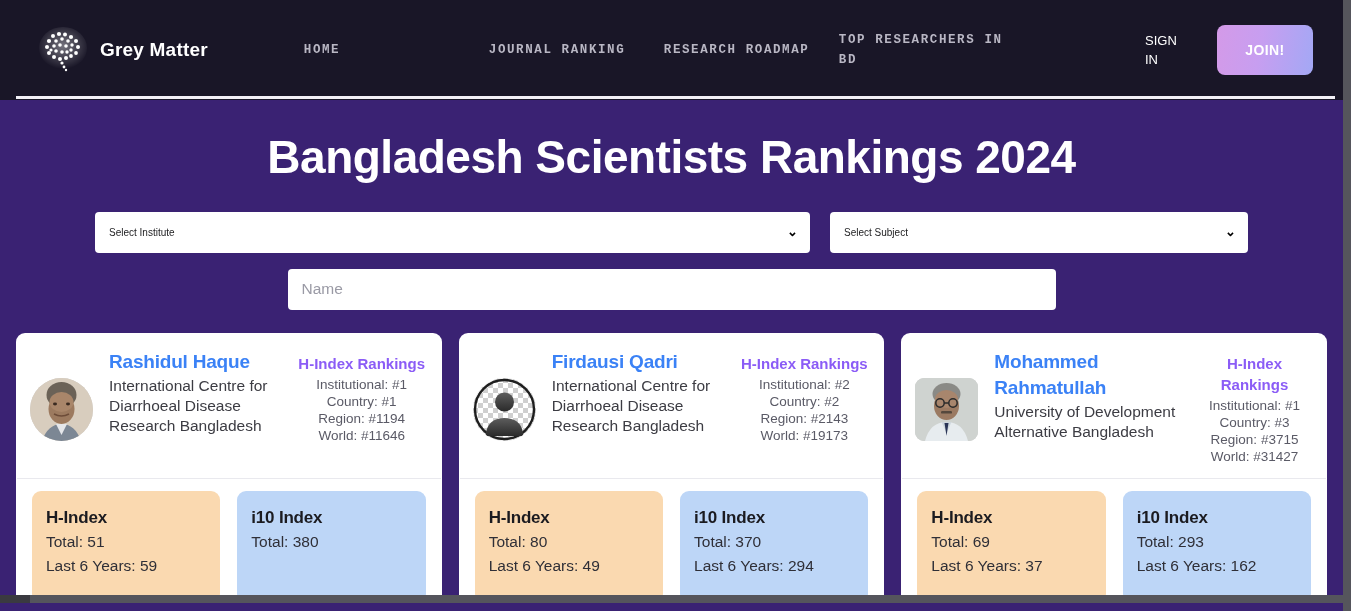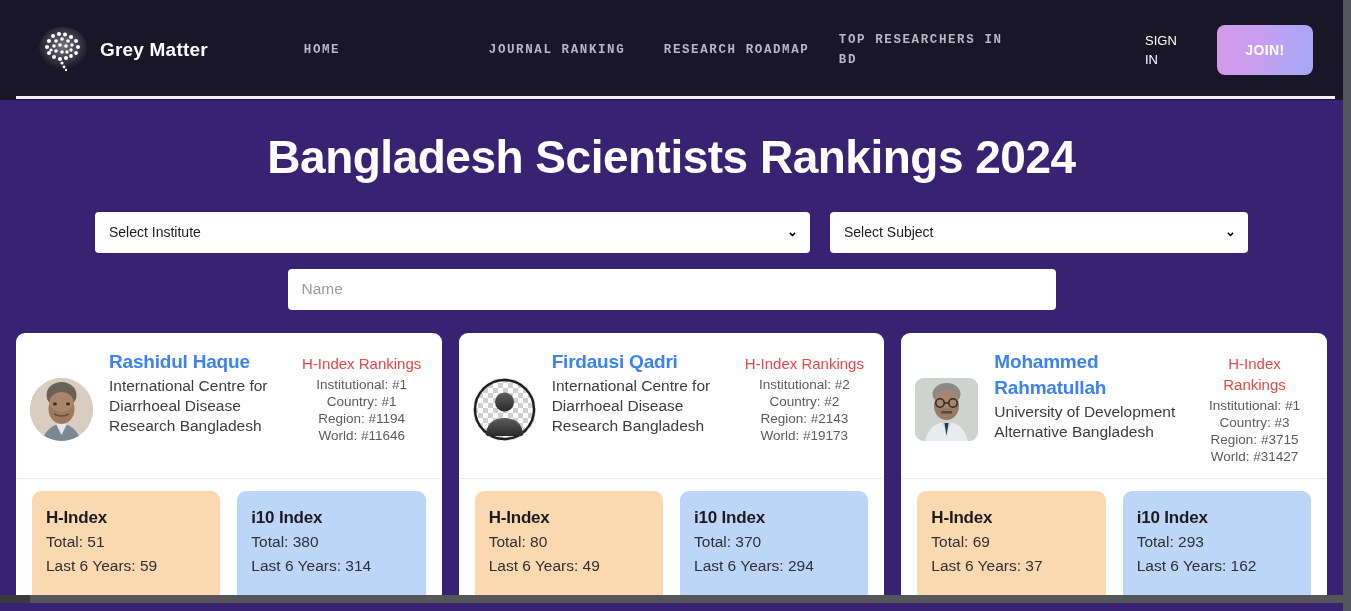--- a/index.html
+++ b/index.html
@@ -133,21 +133,21 @@
     height: 41px;
   }
   .select-wrap.institute { width: 715px; }
   .select-wrap.subject   { width: 418px; }
   .sel {
     width: 100%;
     height: 100%;
     border: none;
     border-radius: 4px;
     background: #ffffff;
-    font-size: 14px;
+    font-size: 10px;
     color: #1d1d1f;
     padding: 0 30px 0 14px;
     -webkit-appearance: none;
     appearance: none;
     font-family: "Liberation Sans", sans-serif;
     cursor: pointer;
   }
   .chev {
     position: absolute;
     right: 12px;
@@ -231,23 +231,23 @@
     line-height: 20px;
     margin-top: 1px;
   }
 
   .rankings {
     flex: 0 0 auto;
     text-align: center;
     padding-top: 6px;
   }
   .rk-title {
-    color: #ef4444;
+    color: #8b5cf6;
     font-size: 15px;
-    font-weight: normal;
+    font-weight: bold;
     line-height: 21px;
     margin-bottom: 2px;
   }
   .rk-line {
     color: #5a5a66;
     font-size: 13.5px;
     line-height: 17px;
   }
   .rankings.w1 { width: 132px; }
   .rankings.w2 { width: 132px; }
@@ -426,21 +426,20 @@
       <div class="card-divider"></div>
       <div class="card-stats">
         <div class="stat h">
           <div class="stat-title">H-Index</div>
           <div class="stat-line">Total: 51</div>
           <div class="stat-line">Last 6 Years: 59</div>
         </div>
         <div class="stat i">
           <div class="stat-title">i10 Index</div>
           <div class="stat-line">Total: 380</div>
-          <div class="stat-line">Last 6 Years: 314</div>
         </div>
       </div>
     </div>
 
     <div class="card">
       <div class="card-top">
         <div class="avatar circle">
           <svg viewBox="0 0 63 63" aria-hidden="true">
             <defs>
               <pattern id="checker" width="10" height="10" patternUnits="userSpaceOnUse">

